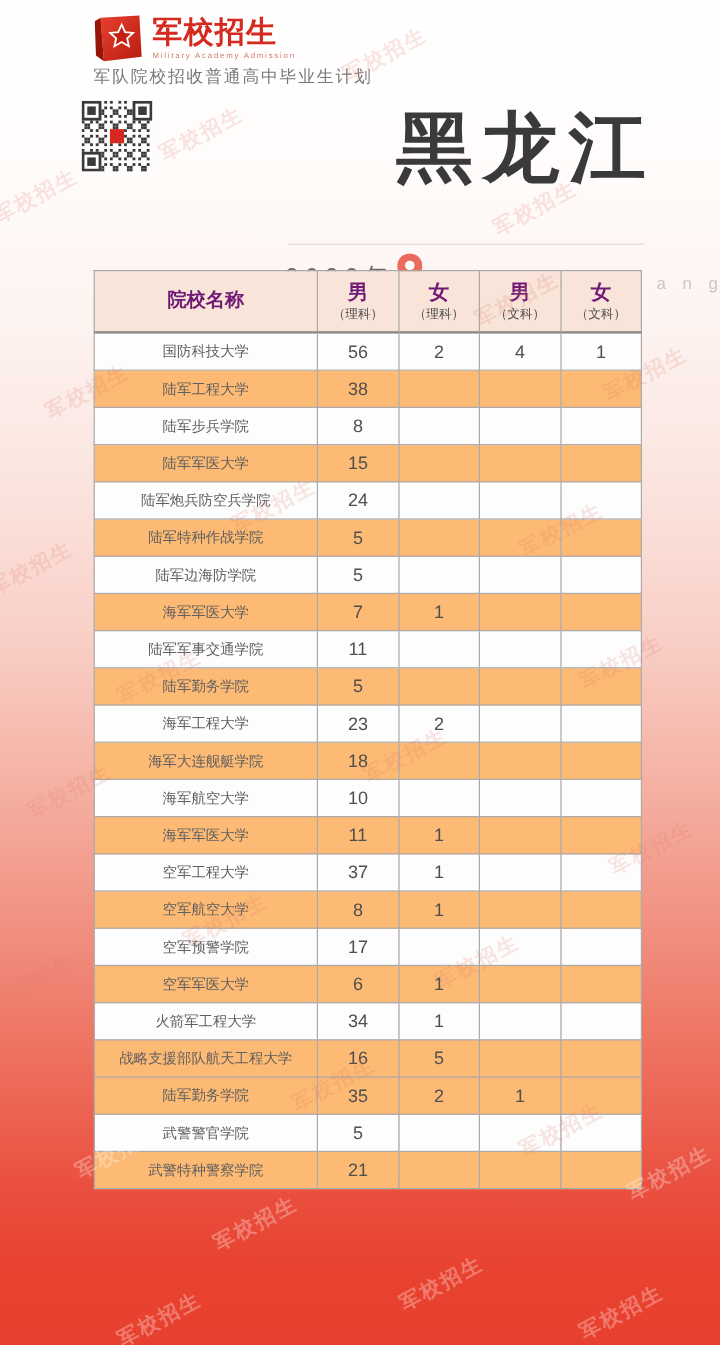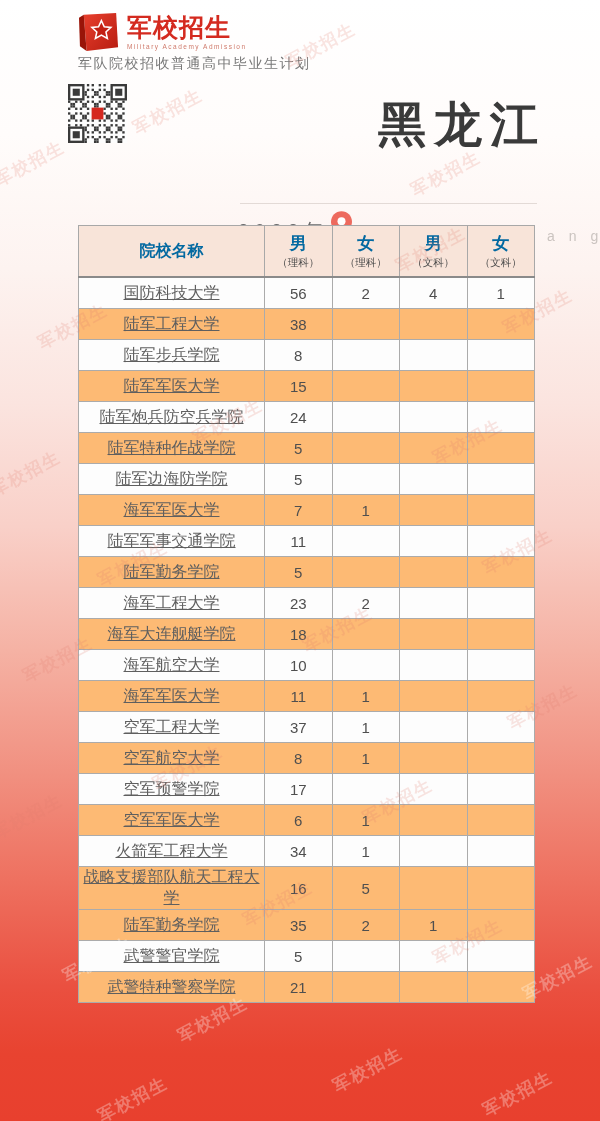--- a/index.html
+++ b/index.html
@@ -30,21 +30,21 @@
     position:absolute;left:78px;top:55px;
     font-family:"Liberation Serif", serif;
     font-size:14px;color:#787878;letter-spacing:1.5px;white-space:nowrap;
   }
   .qr{position:absolute;left:68px;top:84px;width:59px;height:59px;background:#fdfdfd;}
 
   
   .title-block{position:absolute;left:230px;top:86px;width:316px;text-align:right;}
   .province{
     font-family:"DejaVu Serif", "Liberation Serif", serif;
-    font-size:48px;font-weight:bold;color:#3a3a3a;letter-spacing:8px;
+    font-size:64px;font-weight:bold;color:#3a3a3a;letter-spacing:8px;
     line-height:76px;white-space:nowrap;
   }
   .meta-row{
     position:absolute;left:238px;top:167px;width:302px;
     display:flex;align-items:flex-end;margin-top:44px;
   }
   .year{font-size:19px;color:#6a6a6a;letter-spacing:6px;white-space:nowrap;}
   .pin{width:21px;height:29px;margin:0 8px 4px 2px;flex:0 0 auto;}
   .pinyin{font-size:14px;color:#cbc4c0;letter-spacing:5px;white-space:nowrap;}
   .divider{
@@ -53,32 +53,32 @@
 
   
   .table-wrap{position:absolute;left:78px;top:225px;width:456px;}
   table{border-collapse:collapse;width:456px;table-layout:fixed;}
   col.c-name{width:186px;}
   col.c-num{width:67.5px;}
   thead th{
     background:#f8e4d9;height:50px;vertical-align:middle;text-align:center;
     border:1px solid #a8a8a8;border-bottom:2px solid #8a8a8a;padding:0;
   }
-  .h-main{font-size:17px;font-weight:bold;color:#0369a1;line-height:20px;text-align:center;}
+  .h-main{font-size:17px;font-weight:bold;color:#701a75;line-height:20px;text-align:center;}
   .h-sub{
     font-family:"Liberation Serif", serif;
     font-size:10.5px;font-weight:normal;color:#4a4a4a;line-height:13px;margin-top:2px;
   }
   th.name-col .h-main{font-size:16px;}
   tbody td{
     height:30px;text-align:center;vertical-align:middle;
     border:1px solid #ababab;padding:0;
     font-size:15px;color:#4f4f4f;
   }
-  tbody td.school{font-size:16px;color:#5f5f5f;text-decoration:underline;}
+  tbody td.school{font-size:12px;color:#5f5f5f;}
   tr.odd td{background:#fdfdfd;}
   tr.even td{background:#fdba74;}
 </style>
 </head>
 <body>
 
 <div class="layer-content">
 
   <div class="brand">
     <svg class="brand-icon" viewBox="0 0 44 42">

